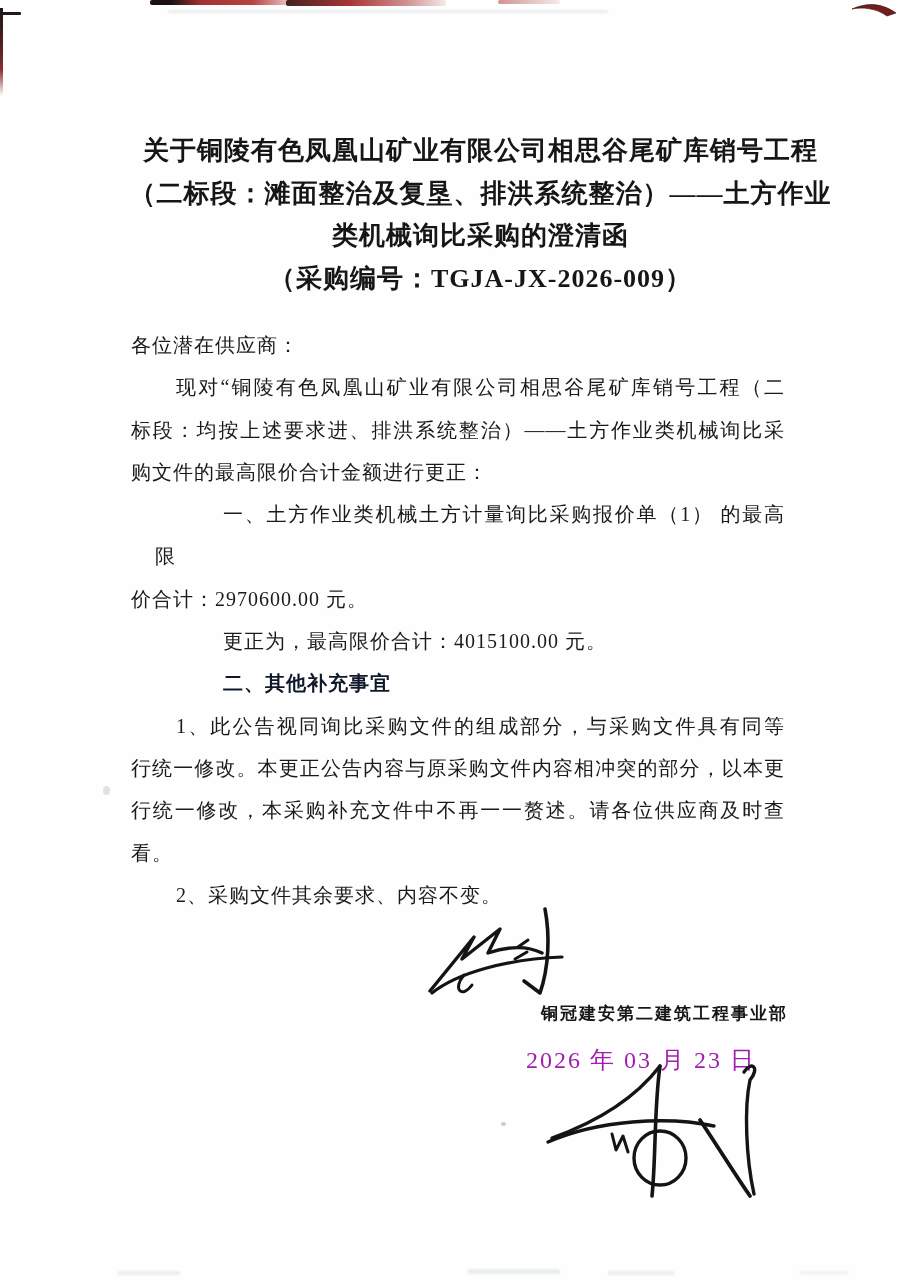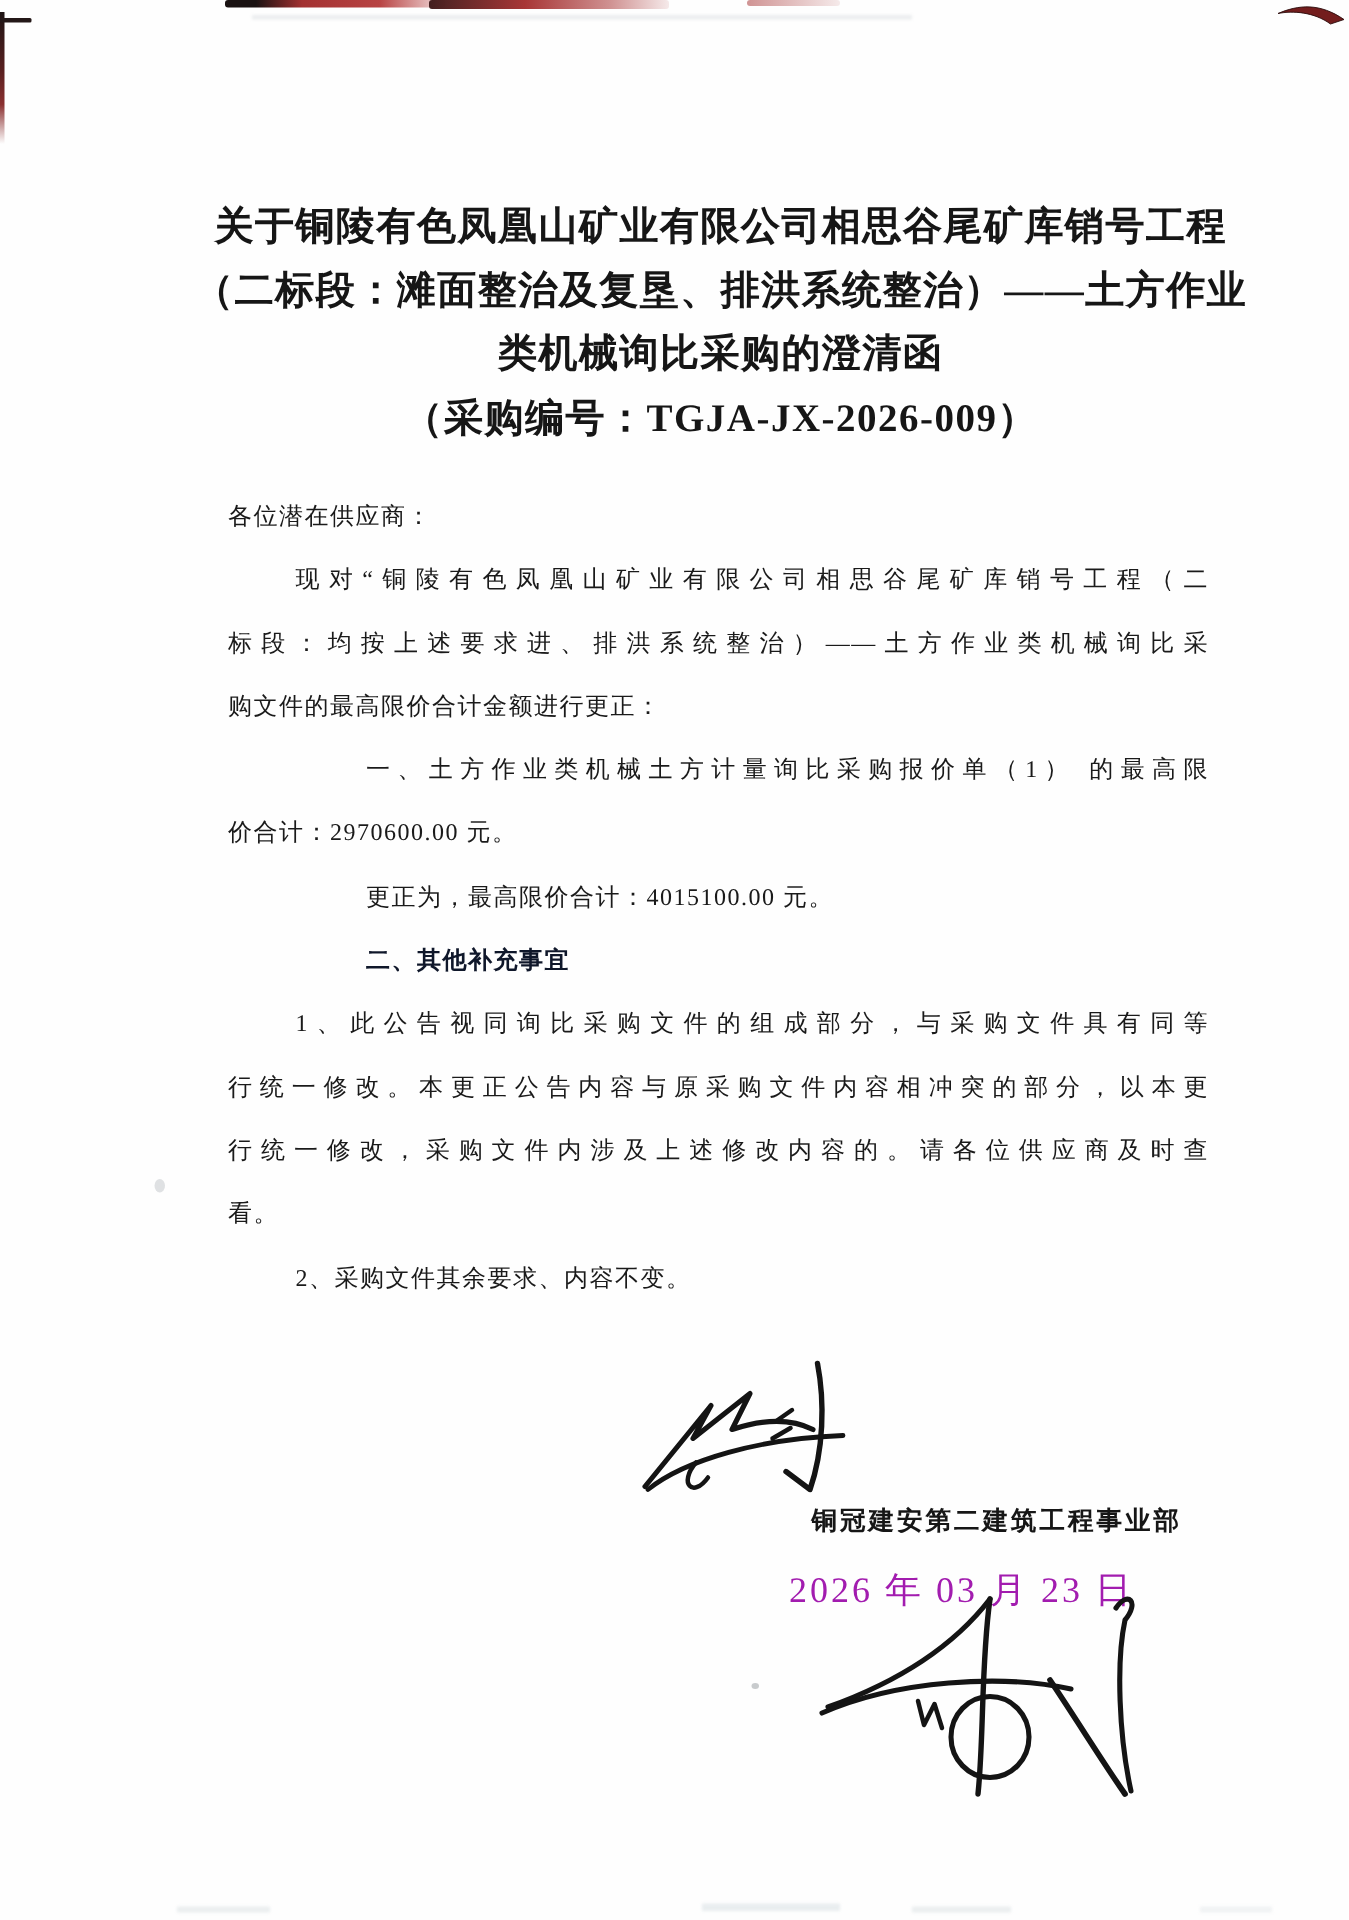--- a/index.html
+++ b/index.html
@@ -15,22 +15,22 @@
   .title-block{
     position:absolute;top:130px;left:0;width:899px;
     text-align:center;
     font-size:26px;font-weight:700;
     line-height:42.7px;letter-spacing:1px;
     color:#161616;
     padding-left:31px;
   }
   
   .body-block{
-    position:absolute;top:324px;left:152px;width:654px;
-    font-size:16px;line-height:42.3px;letter-spacing:1px;
+    position:absolute;top:324px;left:131px;width:654px;
+    font-size:20px;line-height:42.3px;letter-spacing:1px;
     color:#1a1a1a;
   }
   .line{min-height:42.3px;}
   .full{text-align:justify;text-align-last:justify;}
   .ind-a{text-indent:45px;}
   .ind-b{text-indent:68px;margin-left:24px;}
   .bold{font-weight:700;color:#0f172a;}
   
   .signer-org{
     position:absolute;top:1002px;left:142px;width:646px;
@@ -115,21 +115,21 @@
     <div class="line">各位潜在供应商：</div>
     <div class="line ind-a full">现对“铜陵有色凤凰山矿业有限公司相思谷尾矿库销号工程（二</div>
     <div class="line full">标段：均按上述要求进、排洪系统整治）——土方作业类机械询比采</div>
     <div class="line">购文件的最高限价合计金额进行更正：</div>
     <div class="line ind-b full">一、土方作业类机械土方计量询比采购报价单（1） 的最高限</div>
     <div class="line">价合计：2970600.00 元。</div>
     <div class="line ind-b">更正为，最高限价合计：4015100.00 元。</div>
     <div class="line ind-b bold">二、其他补充事宜</div>
     <div class="line ind-a full">1、此公告视同询比采购文件的组成部分，与采购文件具有同等</div>
     <div class="line full">行统一修改。本更正公告内容与原采购文件内容相冲突的部分，以本更</div>
-    <div class="line full">行统一修改，采购文件内涉及上述修改内容的。请各位供应商及时查</div>
+    <div class="line full">行统一修改，本采购补充文件中不再一一赘述。请各位供应商及时查</div>
     <div class="line">看。</div>
     <div class="line ind-a">2、采购文件其余要求、内容不变。</div>
   </div>
 
   <svg class="sig-svg" style="left:402px;top:895px;width:180px;height:115px;" viewBox="0 0 180 115">
     <path d="M28 96 L72 42 L60 64 L98 34 L86 58 C110 50,128 52,140 58" stroke-width="3.4"></path>
     <path d="M30 98 C55 78,105 64,160 62" stroke-width="3.2"></path>
     <path d="M143 14 C148 40,147 72,138 98 L122 86" stroke-width="3.6"></path>
     <path d="M116 52 l10 -7" stroke-width="3"></path>
     <path d="M113 64 l12 -7" stroke-width="3"></path>

